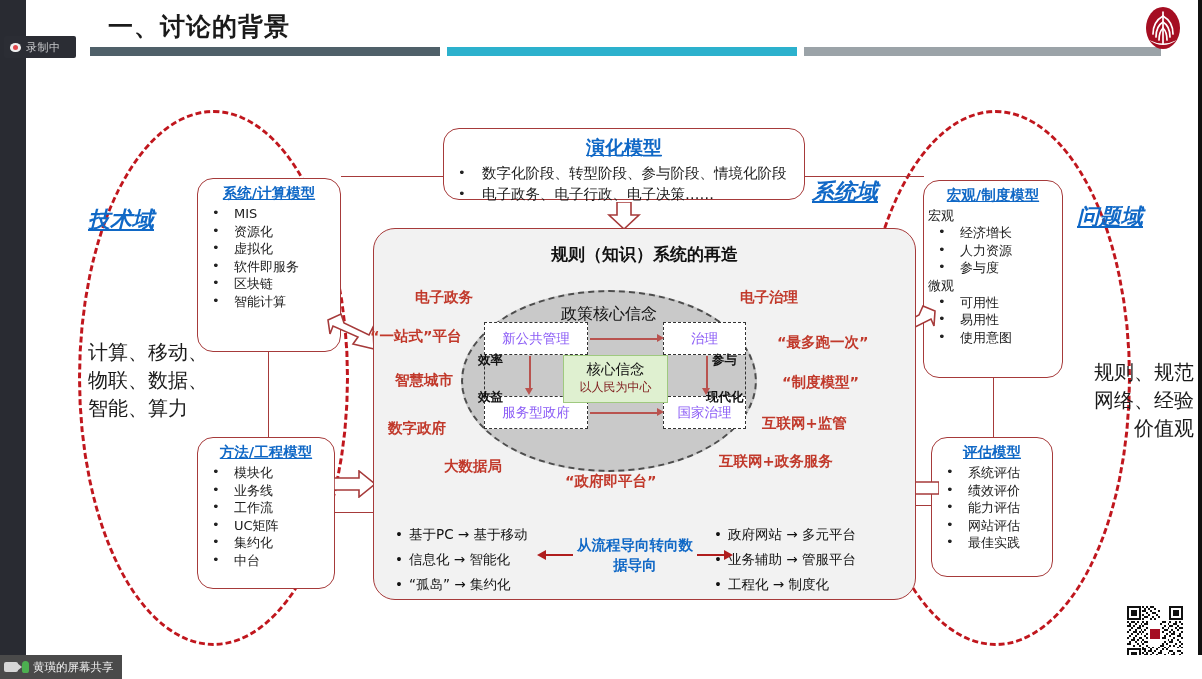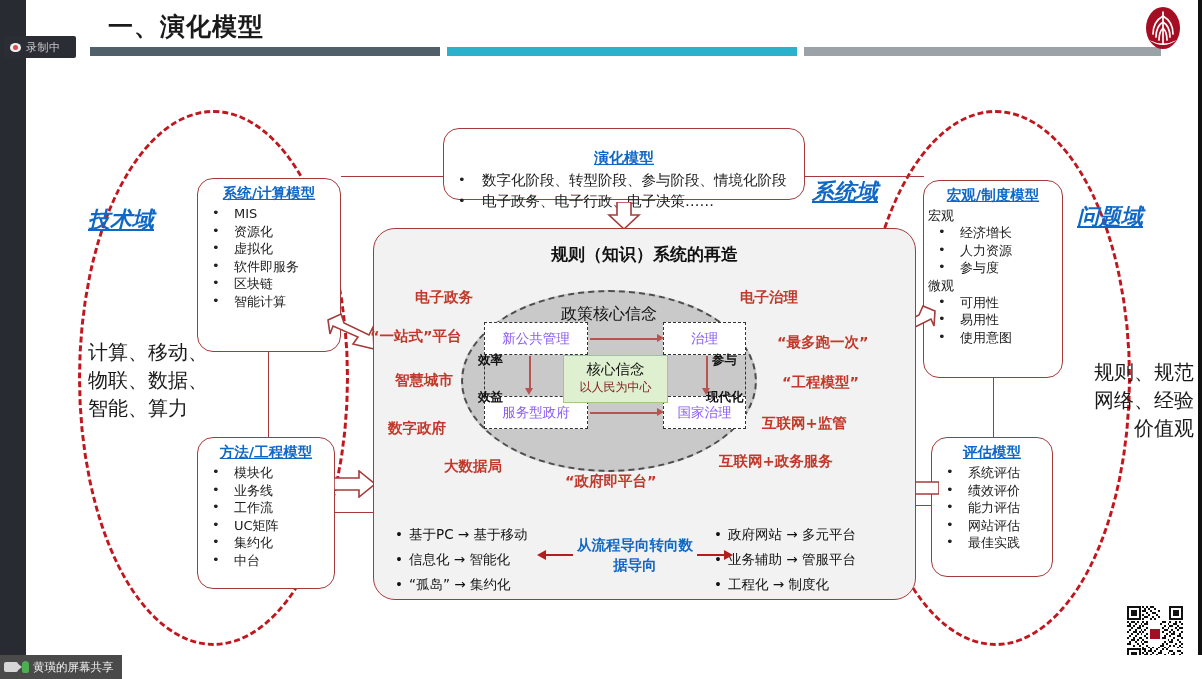--- a/index.html
+++ b/index.html
@@ -61,21 +61,21 @@
   .mbox li::before{content:"•";position:absolute;left:6px;top:-1px;font-size:13px;color:#222;}
   .mbox .sub{font-size:13px;line-height:17px;color:#1a1a1a;padding-left:4px;
      font-family:"DejaVu Sans","Liberation Sans",sans-serif;}
 
   #box-system{left:197px;top:178px;width:144px;height:174px;}
   #box-method{left:197px;top:437px;width:138px;height:152px;}
   #box-macro{left:923px;top:180px;width:140px;height:198px;}
   #box-eval{left:931px;top:437px;width:122px;height:140px;}
 
   #box-evo{left:443px;top:128px;width:362px;height:72px;}
-  #box-evo .mbox-title{font-size:15px;margin-top:20px;}
+  #box-evo .mbox-title{font-size:19px;margin-top:6px;}
   #box-evo li{font-size:14.5px;line-height:21px;padding-left:30px;}
 
   
   #panel{position:absolute;left:373px;top:228px;width:543px;height:372px;border:1.6px solid #a63a3a;
      border-radius:22px;background:#f2f2f2;box-sizing:border-box;}
   .panel-title{position:absolute;left:0;right:0;top:14px;text-align:center;font-size:17px;font-weight:bold;
      color:#111;font-family:"DejaVu Sans","Liberation Sans",sans-serif;}
 
   
   .kw{position:absolute;color:#c1392b;font-weight:bold;font-size:14.5px;white-space:nowrap;
@@ -143,21 +143,21 @@
 
 <div id="stage">
 
   <div class="left-rail"></div>
   <div class="rec-badge">
     <span class="rec-dot"></span>
     <span class="rec-text">录制中</span>
   </div>
   <div class="right-edge"></div>
 
-  <div class="slide-title">一、演化模型</div>
+  <div class="slide-title">一、讨论的背景</div>
   <div class="bar bar-a"></div>
   <div class="bar bar-b"></div>
   <div class="bar bar-c"></div>
 
   <svg class="logo" viewBox="0 0 40 44">
     <ellipse cx="20" cy="22" rx="17" ry="21" fill="#a50e22"></ellipse>
     <g stroke="#fff" stroke-width="1.7" fill="none" stroke-linecap="round">
       <path d="M20 6 L20 38"></path>
       <path d="M20 10 C13 14 10 20 10 28"></path>
       <path d="M20 10 C27 14 30 20 30 28"></path>
@@ -270,21 +270,21 @@
   </div>
 
   <div class="kw" style="left:415px;top:288px;">电子政务</div>
   <div class="kw" style="left:370px;top:327px;">“一站式”平台</div>
   <div class="kw" style="left:395px;top:371px;">智慧城市</div>
   <div class="kw" style="left:388px;top:419px;">数字政府</div>
   <div class="kw" style="left:444px;top:457px;">大数据局</div>
 
   <div class="kw" style="left:740px;top:288px;">电子治理</div>
   <div class="kw" style="left:777px;top:333px;">“最多跑一次”</div>
-  <div class="kw" style="left:782px;top:373px;">“工程模型”</div>
+  <div class="kw" style="left:782px;top:373px;">“制度模型”</div>
   <div class="kw" style="left:762px;top:414px;">互联网+监管</div>
   <div class="kw" style="left:719px;top:452px;">互联网+政务服务</div>
 
   <div class="kw" style="left:565px;top:472px;">“政府即平台”</div>
 
   <div id="grey-ell">
     <div class="ell-title">政策核心信念</div>
   </div>
   <div class="cellbox-dash" id="dash-l"></div>
   <div class="cellbox-dash" id="dash-r"></div>

